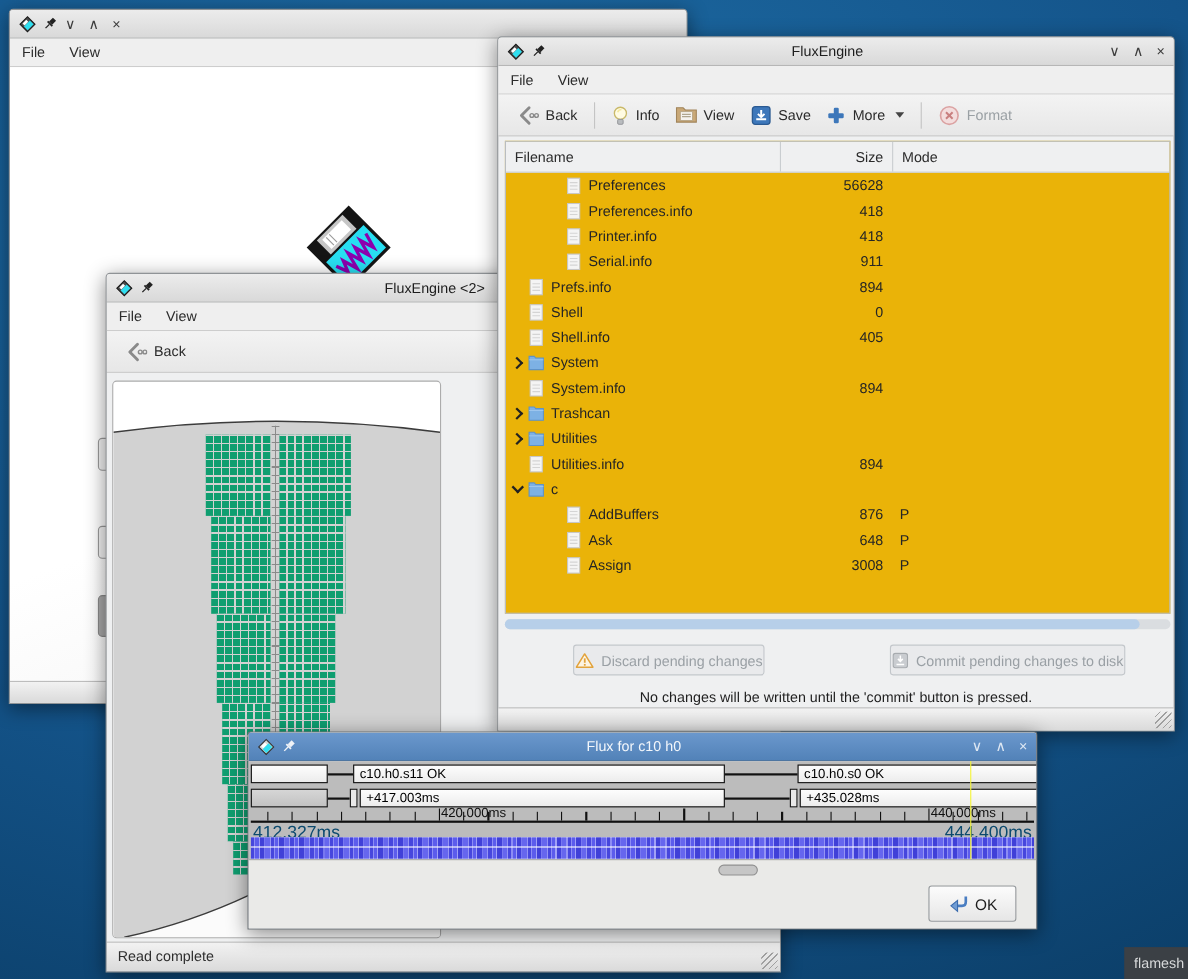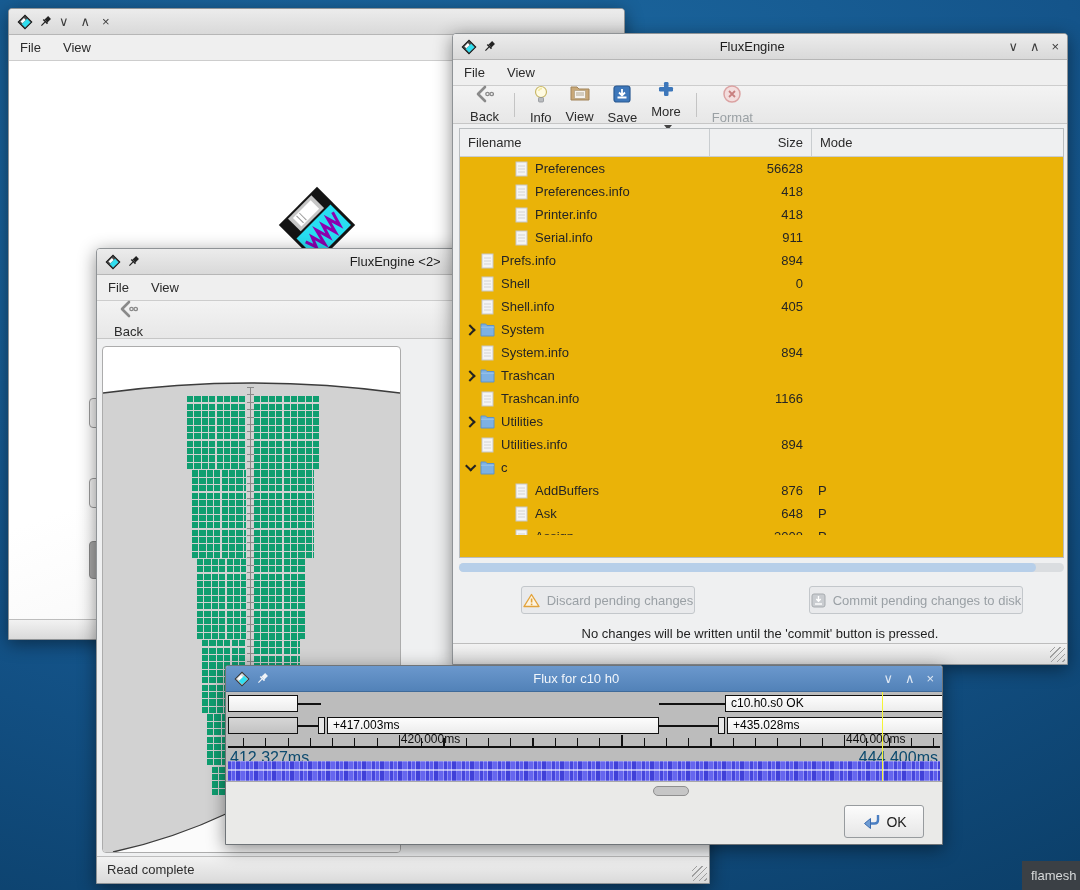--- a/index.html
+++ b/index.html
@@ -22,21 +22,21 @@
   .titlebar.active .title { color:#f2f6fb; }
   .titlebar.active .controls { color:#dfe8f3; }
 
   .menubar { height:26px; display:flex; align-items:center; background:#efefef;
     border-bottom:1px solid #cdcdcd; }
   .menubar .menu-item { padding:0 11px; line-height:25px; color:#2b2b2b; }
 
   .toolbar { height:38px; display:flex; align-items:center; padding:0 10px;
     background:linear-gradient(#f3f3f3,#e7e7e7); border-bottom:1px solid #c6c6c6; }
   .tbtn { display:flex; align-items:center; gap:6px; padding:4px 7px; border-radius:3px;
-    color:#2b2b2b; white-space:nowrap;flex-direction:column; }
+    color:#2b2b2b; white-space:nowrap; }
   .tbtn.disabled { color:#9aa0a4; }
   .tsep { width:1px; height:24px; background:#c4c4c4; margin:0 8px; }
   .caret-down { width:0; height:0; border-left:4px solid transparent;
     border-right:4px solid transparent; border-top:5px solid #444; margin-left:3px; }
 
   .statusbar { position:absolute; left:0; right:0; bottom:0;
     background:linear-gradient(#f2f2f2,#dadada); border-top:1px solid #bdbdbd; }
   .grip { position:absolute; right:2px; bottom:2px; width:15px; height:15px;
     background:repeating-linear-gradient(135deg, transparent 0 3px, #9f9f9f 3px 4px); }
 
@@ -476,35 +476,20 @@
                 <path d="M1 5.5 L14 5.5 L14 4.8 L1 4.8 Z" fill="#a9cdf0"></path>
               </svg>
               <span>Trashcan</span>
             </div>
             <div class="fsize"></div>
             <div class="fmode"></div>
           </div>
           <div class="frow">
             <div class="fname">
               <span style="width: 0px; flex: 0 0 auto;"></span>
-              <span style="width: 20px; flex: 0 0 auto;"></span>
-              <svg width="15" height="16" class="ficon">
-                <rect x="2" y="1" width="11" height="14" fill="#f4f4f4" stroke="#c7c7c7"></rect>
-                <line x1="4" y1="5" x2="11" y2="5" stroke="#d4d4d4"></line>
-                <line x1="4" y1="8" x2="11" y2="8" stroke="#d4d4d4"></line>
-                <line x1="4" y1="11" x2="11" y2="11" stroke="#d4d4d4"></line>
-              </svg>
-              <span>Trashcan.info</span>
-            </div>
-            <div class="fsize">1166</div>
-            <div class="fmode"></div>
-          </div>
-          <div class="frow">
-            <div class="fname">
-              <span style="width: 0px; flex: 0 0 auto;"></span>
               <span class="twisty closed"></span>
               <svg width="15" height="16" class="ficon">
                 <path d="M1 4 L1 14 L14 14 L14 3.5 L7 3.5 L5.7 2 L1 2 Z" fill="#7db1e4" stroke="#5e93c8"></path>
                 <path d="M1 5.5 L14 5.5 L14 4.8 L1 4.8 Z" fill="#a9cdf0"></path>
               </svg>
               <span>Utilities</span>
             </div>
             <div class="fsize"></div>
             <div class="fmode"></div>
           </div>
@@ -629,20 +614,21 @@
       <span class="controls">
         <span>∨</span>
         <span>∧</span>
         <span>×</span>
       </span>
     </div>
     <div id="flux-area">
 
       <div class="fbox" style="left:2px; top:3px; width:70px;"></div>
       <div class="fconn" style="left:72px; top:11px; width:23px;"></div>
+      <div class="fbox" style="left:95px; top:3px; width:338px;">c10.h0.s11 OK</div>
       <div class="fconn" style="left:433px; top:11px; width:66px;"></div>
       <div class="fbox" style="left:499px; top:3px; width:220px;">c10.h0.s0 OK</div>
 
       <div class="fbox gray" style="left:2px; top:25px; width:70px;"></div>
       <div class="fconn" style="left:72px; top:33px; width:20px;"></div>
       <div class="fbracket" style="left:92px; top:25px;"></div>
       <div class="fbox" style="left:101px; top:25px; width:332px;">+417.003ms</div>
       <div class="fconn" style="left:433px; top:33px; width:59px;"></div>
       <div class="fbracket" style="left:492px; top:25px;"></div>
       <div class="fbox" style="left:501px; top:25px; width:218px;">+435.028ms</div>

